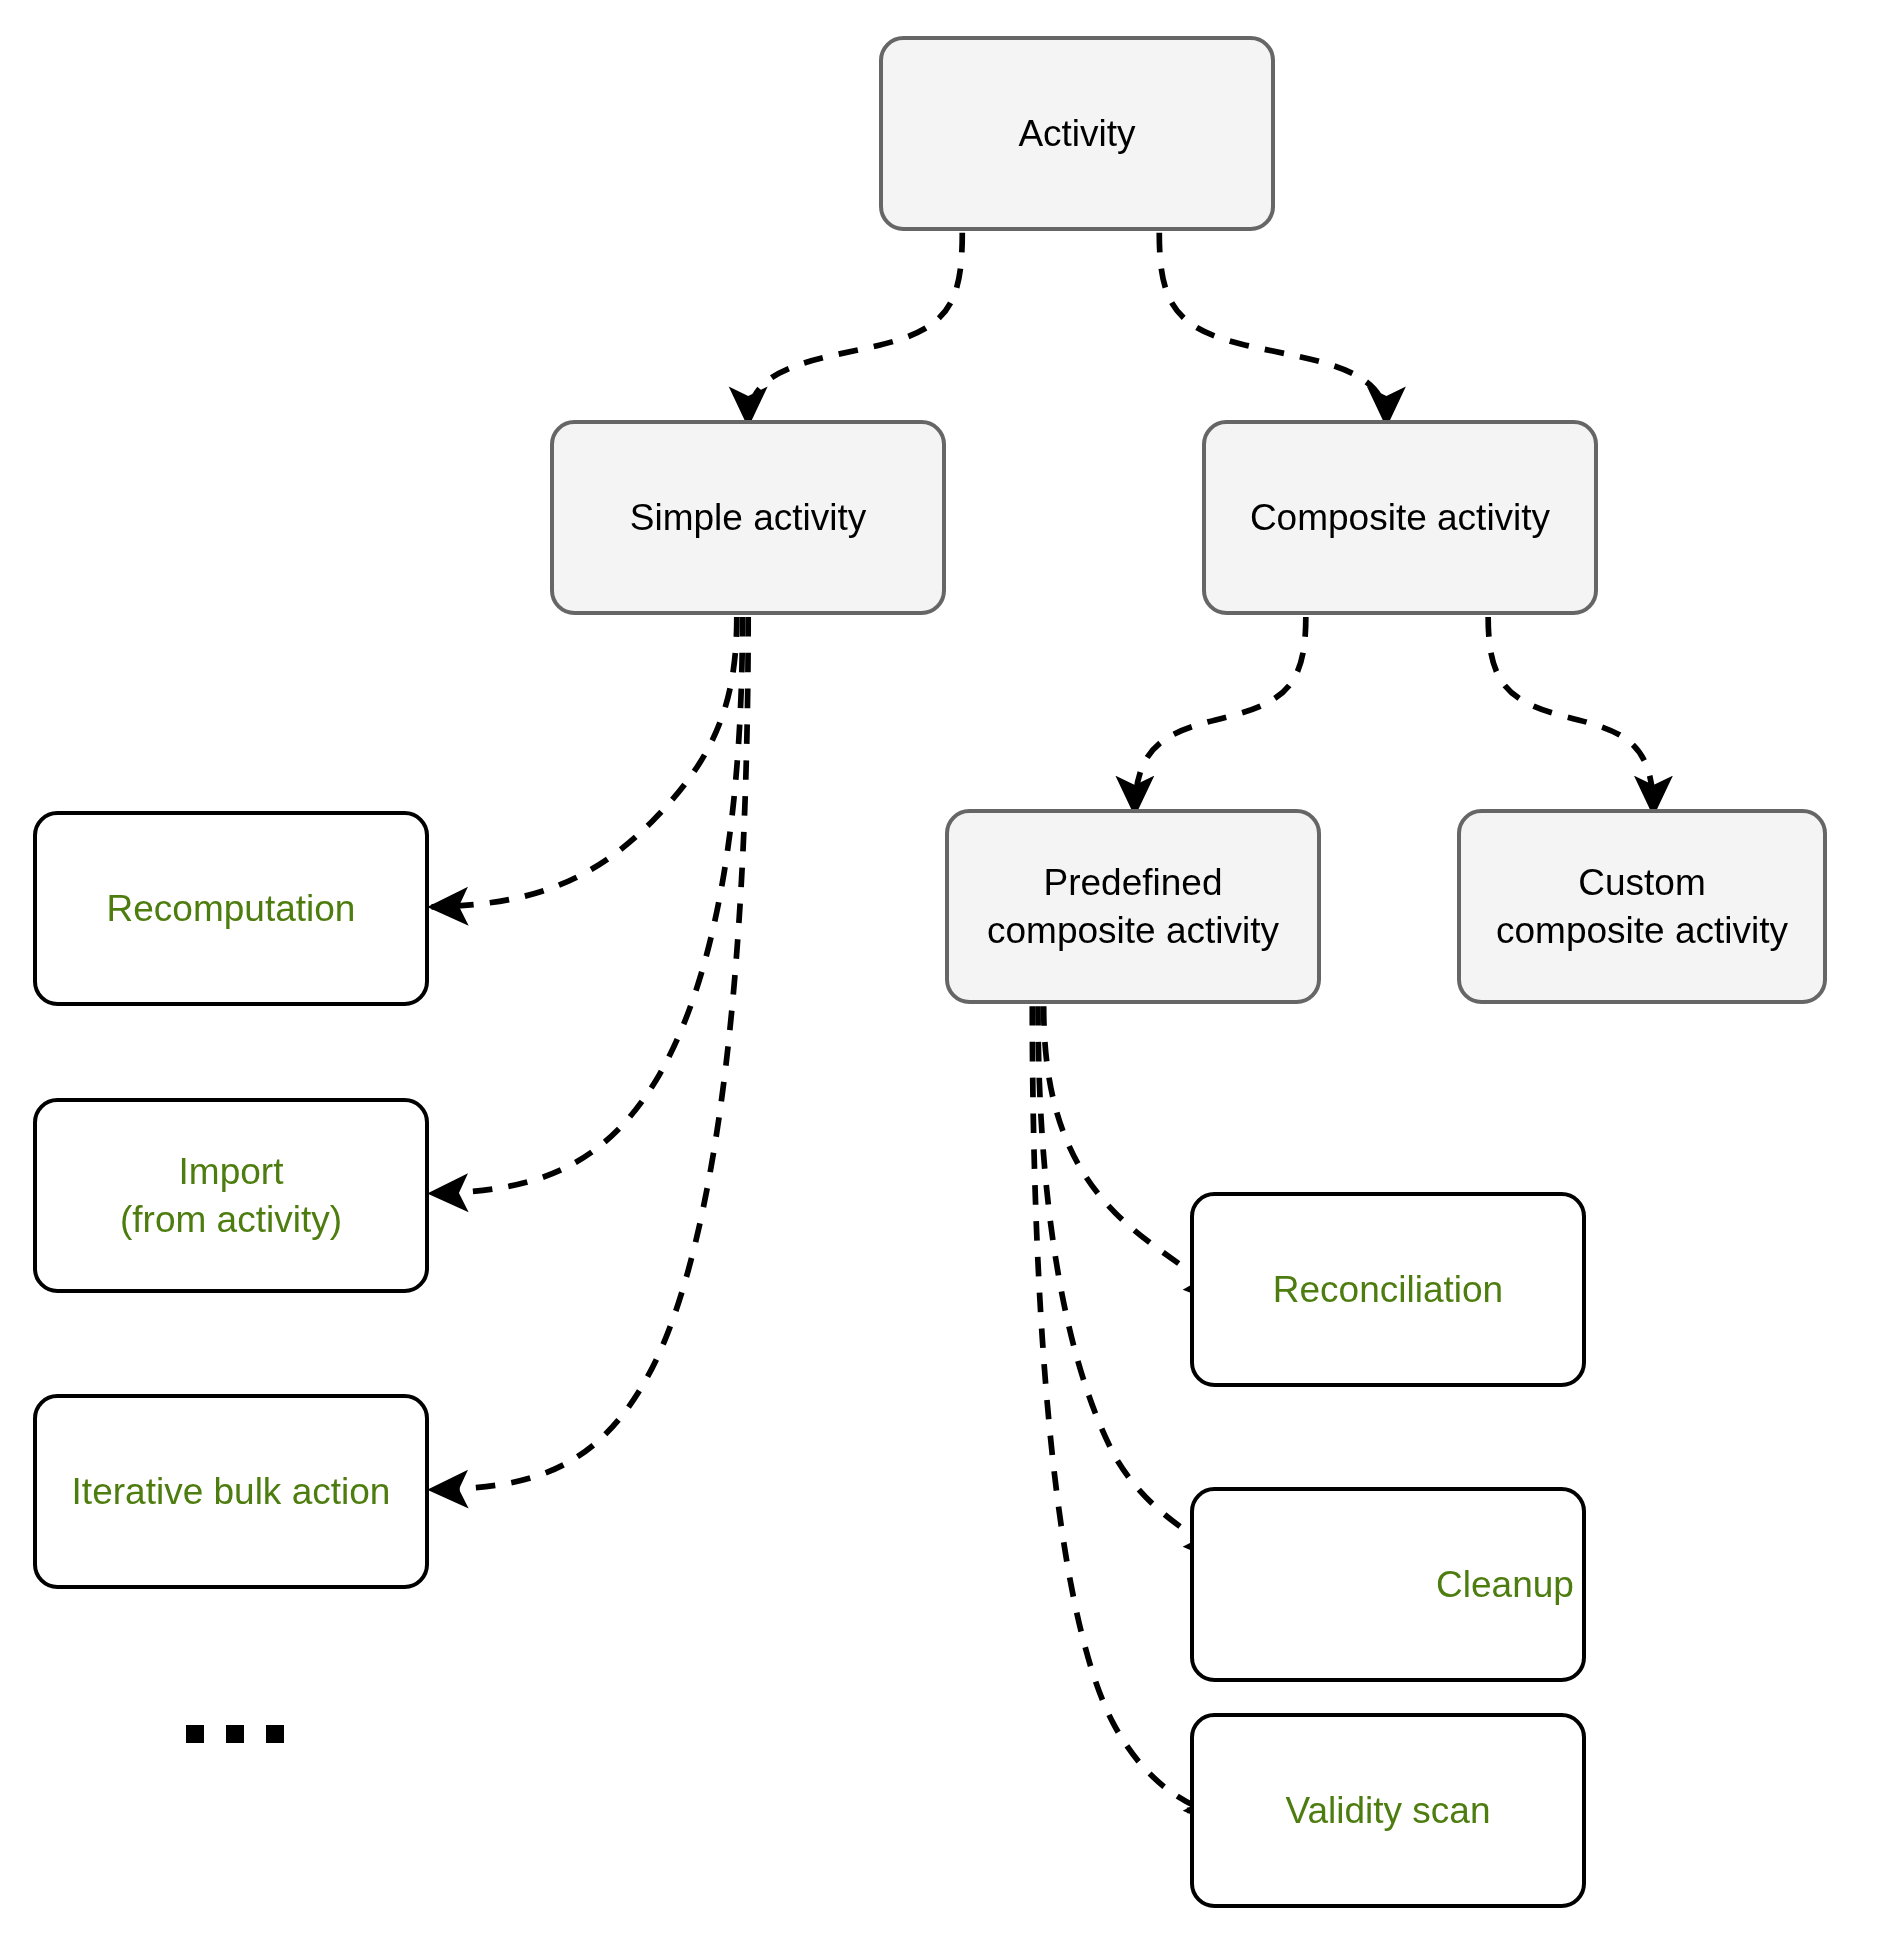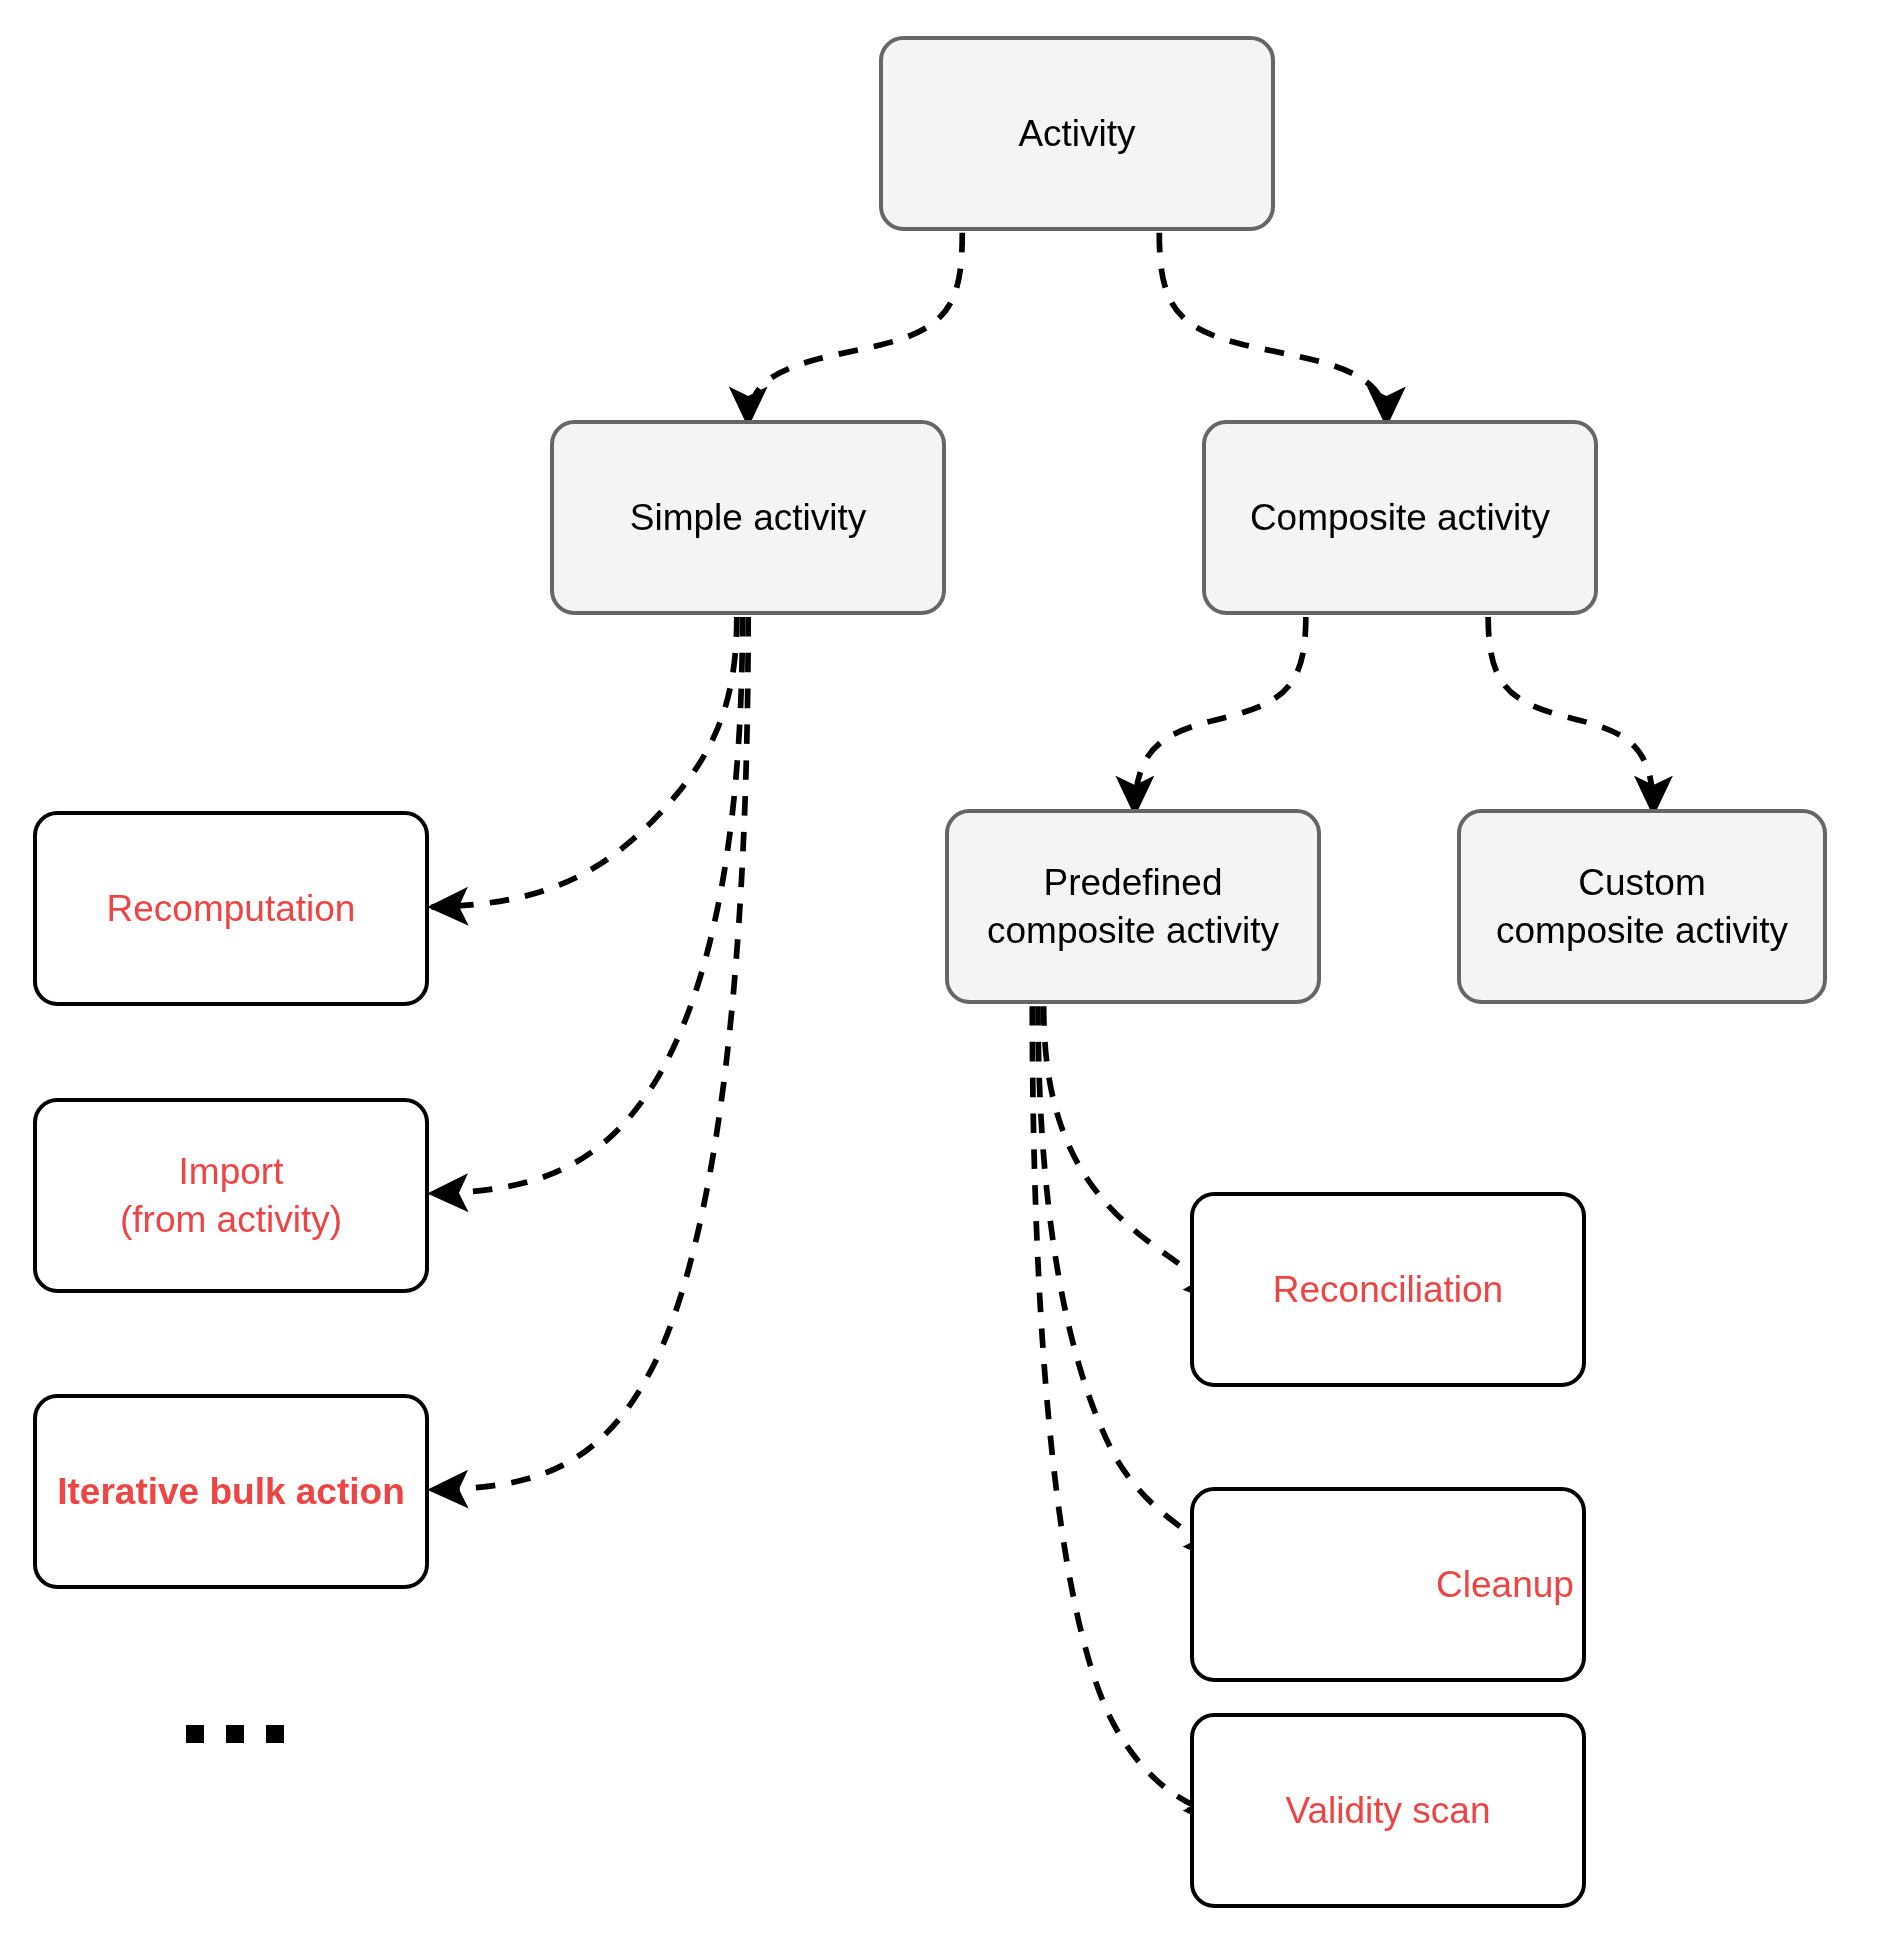--- a/index.html
+++ b/index.html
@@ -40,21 +40,21 @@
   }
   .node.type-abstract {
     background: #f4f4f4;
     border: 4.1px solid #666666;
     color: #000000;
     font-size: 37px;
   }
   .node.type-concrete {
     background: #ffffff;
     border: 4.9px solid #000000;
-    color: #ef4444;
+    color: #4d7c0f;
     font-size: 37px;
   }
   .ellipsis-mark {
     position: absolute;
     display: flex;
     align-items: flex-end;
     gap: 22px;
     font-size: 0;
   }
   .ellipsis-mark .dot {
@@ -124,21 +124,21 @@
 
   <div class="node type-concrete" style="left:33px; top:811px; width:396px; height:195px;">
     <span>Recomputation</span>
   </div>
 
   <div class="node type-concrete" style="left:33px; top:1098px; width:396px; height:195px;">
     <span>Import
 (from activity)</span>
   </div>
 
-  <div class="node type-concrete" style="left:33px; top:1394px; width:396px; height:195px;font-weight:bold;">
+  <div class="node type-concrete" style="left:33px; top:1394px; width:396px; height:195px;">
     <span>Iterative bulk action</span>
   </div>
 
   <div class="node type-concrete" style="left:1190px; top:1192px; width:396px; height:195px;">
     <span>Reconciliation</span>
   </div>
 
   <div class="node type-concrete" style="left:1190px; top:1487px; width:396px; height:195px;justify-content:flex-end;">
     <span>Cleanup</span>
   </div>

